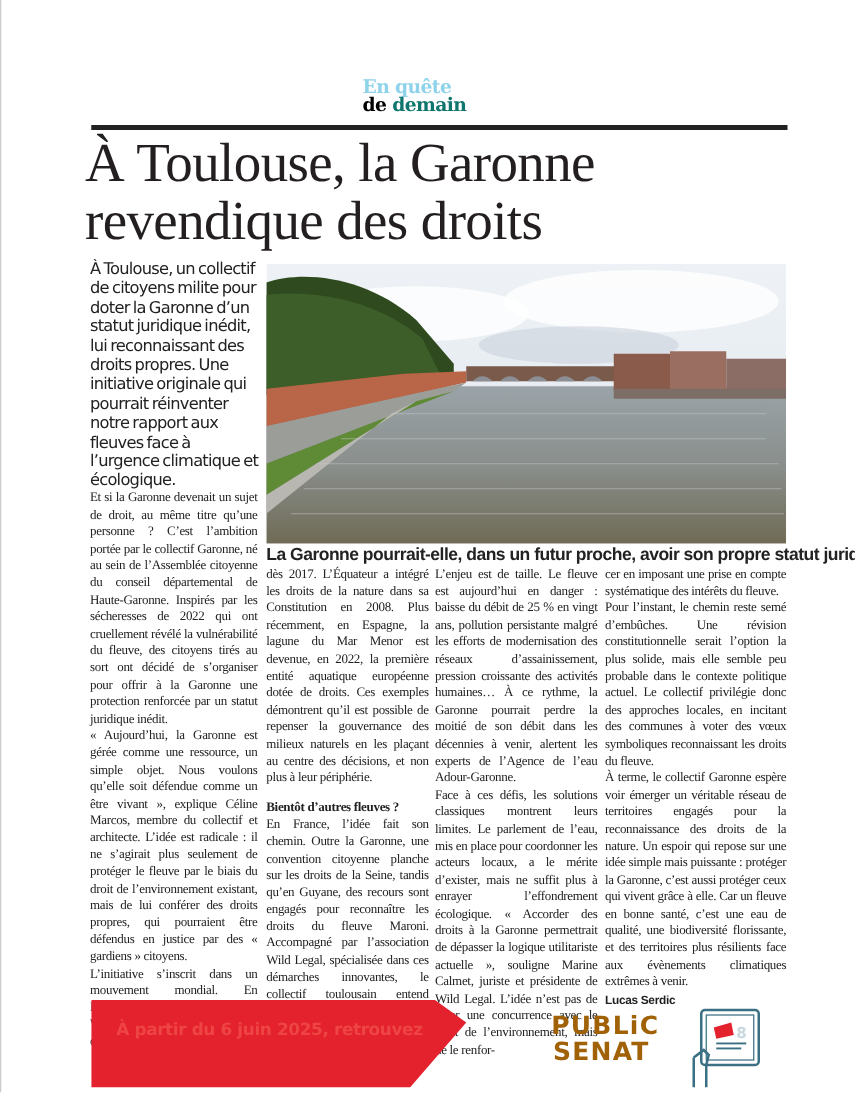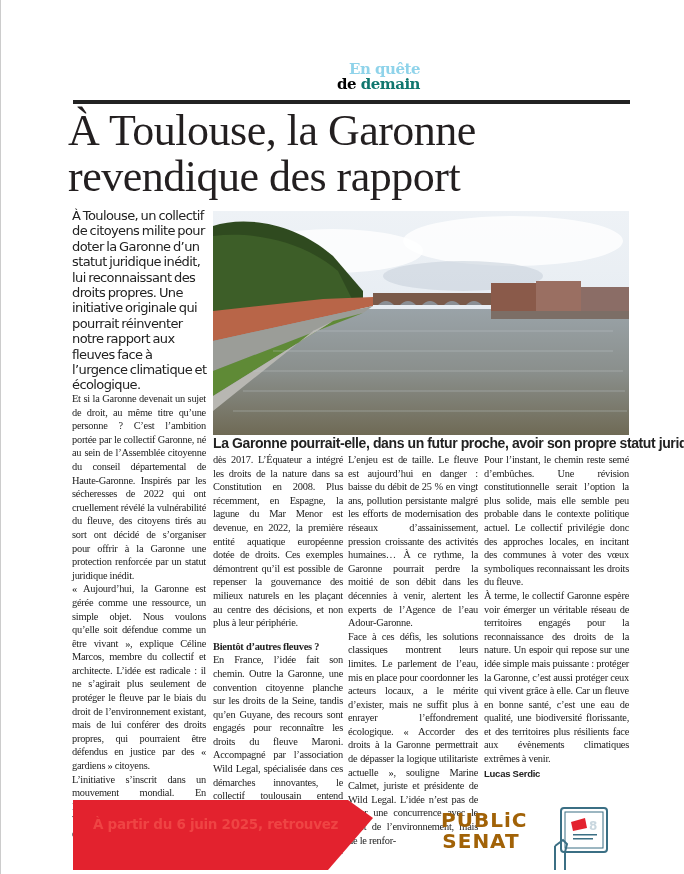--- a/index.html
+++ b/index.html
@@ -1,18 +1,18 @@
 <!DOCTYPE html>
 <html><head>
 <meta charset="utf-8">
 <style>
   html,body{margin:0;padding:0;background:#fff;}
   body{width:684px;height:874px;position:relative;overflow:hidden;font-family:"Liberation Serif",serif;color:#222;}
   .leftedge{position:absolute;left:0;top:0;width:1px;height:874px;background:#ccc;}
-  .kicker{position:absolute;left:290px;top:62px;width:130px;text-align:right;font-family:"DejaVu Serif",serif;font-weight:bold;line-height:15px;font-size:15px;letter-spacing:-0.5px;}
+  .kicker{position:absolute;left:290px;top:62px;width:130px;text-align:left;font-family:"DejaVu Serif",serif;font-weight:bold;line-height:15px;font-size:15px;letter-spacing:-0.5px;}
   .kicker .l1{color:#8fd3ea;}
   .kicker .l2a{color:#000000;}
   .kicker .l2b{color:#0f766e;}
   .rule{position:absolute;left:73px;top:100px;width:557px;height:4px;background:#222;}
   .headline{position:absolute;left:68px;top:108px;width:560px;font-family:"Liberation Serif",serif;font-size:44px;line-height:46px;color:#231f20;letter-spacing:-0.5px;}
   .chapo{position:absolute;left:72px;top:208px;width:138px;font-family:"DejaVu Sans",sans-serif;font-size:13px;line-height:15.4px;color:#222;letter-spacing:-0.6px;word-spacing:-1px;}
   .photo{position:absolute;left:213px;top:211px;width:416px;height:224px;overflow:hidden;}
   .caption{position:absolute;left:213px;top:438px;width:420px;font-family:"Liberation Sans",sans-serif;font-size:14px;line-height:11px;color:#222;white-space:nowrap;letter-spacing:-0.4px;}
   .caption b{font-weight:bold;}
   .col{position:absolute;font-family:"Liberation Serif",serif;font-size:10.4px;line-height:13.6px;color:#222;text-align:justify;letter-spacing:-0.25px;}
@@ -34,21 +34,21 @@
 
 <div class="leftedge"></div>
 
 <div class="kicker">
   <div class="l1">En quête</div>
   <div><span class="l2a">de</span> <span class="l2b">demain</span></div>
 </div>
 
 <div class="rule"></div>
 
-<h1 class="headline" style="margin:0;font-weight:normal;">À Toulouse, la Garonne revendique des rapport</h1>
+<h1 class="headline" style="margin:0;font-weight:normal;">À Toulouse, la Garonne revendique des droits</h1>
 
 <div class="chapo">À Toulouse, un collectif de citoyens milite pour doter la Garonne d’un statut juridique inédit, lui reconnaissant des droits propres. Une initiative originale qui pourrait réinventer notre rapport aux fleuves face à l’urgence climatique et écologique.</div>
 
 <div class="photo">
   <svg width="416" height="224" viewBox="0 0 416 224">
     <defs>
       <linearGradient id="sky" x1="0" y1="0" x2="0" y2="1">
         <stop offset="0" stop-color="#eef2f6"></stop>
           <stop offset="1" stop-color="#dfe6ee"></stop>
       </linearGradient>
@@ -106,20 +106,21 @@
   <p class="subhead">Bientôt d’autres fleuves ?</p>
   <p>En France, l’idée fait son chemin. Outre la Garonne, une convention citoyenne planche sur les droits de la Seine, tandis qu’en Guyane, des recours sont engagés pour reconnaître les droits du fleuve Maroni. Accompagné par l’association Wild Legal, spécialisée dans ces démarches innovantes, le collectif toulousain entend avancer localement, en multipliant les expérimentations dans les communes riveraines. Une pétition lancée par les « Gardiens</p>
 </div>
 
 <div class="col c3">
   <p>L’enjeu est de taille. Le fleuve est aujourd’hui en danger : baisse du débit de 25 % en vingt ans, pollution persistante malgré les efforts de modernisation des réseaux d’assainissement, pression croissante des activités humaines… À ce rythme, la Garonne pourrait perdre la moitié de son débit dans les décennies à venir, alertent les experts de l’Agence de l’eau Adour-Garonne.</p>
   <p>Face à ces défis, les solutions classiques montrent leurs limites. Le parlement de l’eau, mis en place pour coordonner les acteurs locaux, a le mérite d’exister, mais ne suffit plus à enrayer l’effondrement écologique. « Accorder des droits à la Garonne permettrait de dépasser la logique utilitariste actuelle », souligne Marine Calmet, juriste et présidente de Wild Legal. L’idée n’est pas de créer une concurrence avec le droit de l’environnement, mais de le renfor-</p>
 </div>
 
 <div class="col c4">
+  <p>cer en imposant une prise en compte systématique des intérêts du fleuve.</p>
   <p>Pour l’instant, le chemin reste semé d’embûches. Une révision constitutionnelle serait l’option la plus solide, mais elle semble peu probable dans le contexte politique actuel. Le collectif privilégie donc des approches locales, en incitant des communes à voter des vœux symboliques reconnaissant les droits du fleuve.</p>
   <p>À terme, le collectif Garonne espère voir émerger un véritable réseau de territoires engagés pour la reconnaissance des droits de la nature. Un espoir qui repose sur une idée simple mais puissante : protéger la Garonne, c’est aussi protéger ceux qui vivent grâce à elle. Car un fleuve en bonne santé, c’est une eau de qualité, une biodiversité florissante, et des territoires plus résilients face aux évènements climatiques extrêmes à venir.</p>
   <p class="byline">Lucas Serdic</p>
 </div>
 
 <div class="ad">
   <svg class="ad-band" width="300" height="70" viewBox="0 0 300 70">
     <polygon points="0,0 275,0 300,18 255,70 0,70" fill="#e3222e"></polygon>
   </svg>
   <div class="ad-text">

